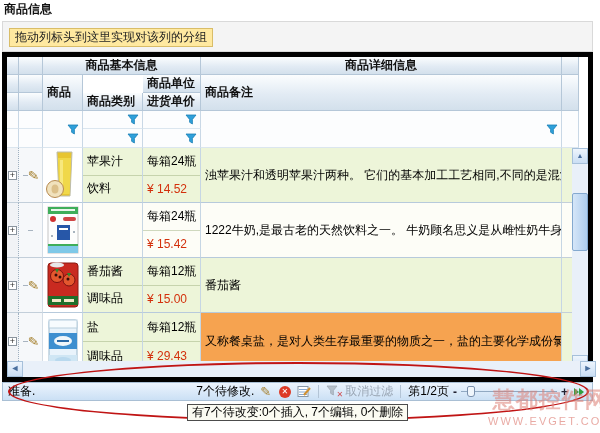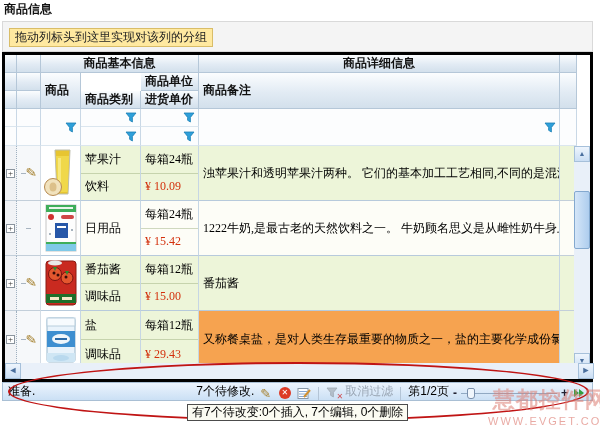--- a/index.html
+++ b/index.html
@@ -7,21 +7,21 @@
   .canvas { position:relative; width:600px; height:433px; background:#fff; overflow:hidden; font-size:12px; color:#000; }
 
   .title { position:absolute; left:4px; top:1px; font-size:12px; font-weight:bold; color:#111; }
 
   .group-panel { position:absolute; left:2px; top:21px; width:591px; height:31px;
     background:#f4f4f4; border:1px solid #d9d9d9; }
   .hint-box { position:absolute; left:6px; top:6px; height:19px; line-height:17px;
     background:#ffe9a0; border:1px solid #d9bd68; padding:0 5px; color:#222; }
 
   .grid { position:absolute; left:2px; top:52px; width:591px; height:330px;
-    border:3px solid #000000; background:#fff;font-family:Liberation Serif, serif; }
+    border:5px solid #000000; background:#fff; }
   .gtable { position:absolute; left:0; top:0; display:grid;
     grid-template-columns:12px 24px 40px 60px 58px 361px 17px;
     grid-template-rows:18px 18px 18px 18px 19px 55px 55px 55px 58px; }
 
   .hc { background:linear-gradient(#fbfdfe,#e2ebf4 55%,#d3e0ec);
     border-right:1px solid #b5c7d8; border-bottom:1px solid #b5c7d8;
     display:flex; align-items:center; padding:0 4px; font-weight:bold; color:#101010; }
   .hc.center { justify-content:center; }
   .fc { background:#fcfdfe; border-right:1px solid #c9d8e6; border-bottom:1px solid #dbe6ef;
     display:flex; align-items:center; justify-content:flex-end; padding:0 3px; }
@@ -57,21 +57,21 @@
     color:#4a6f9e; font-size:7px; text-align:center; line-height:14px; }
   .vscroll .up { top:0; } .vscroll .down { bottom:0; }
   .vthumb { position:absolute; left:0; top:45px; width:16px; height:58px;
     background:linear-gradient(90deg,#d5e6f8,#aecdee); border:1px solid #84a9cf; border-radius:2px; }
   .hscroll { position:absolute; left:0; bottom:16px; width:589px; height:16px; background:#e9f0f9; }
   .hscroll .sbtn { top:0; font-size:9px; line-height:13px; }
   .hscroll .left { left:0; } .hscroll .right { left:auto; right:0; }
 
   .statusbar { position:absolute; left:2px; top:382px; width:591px; height:19px;
     background:linear-gradient(#ecf4fd,#cbe0f5); border:1px solid #a9bfd4;
-    display:flex; align-items:flex-end; padding:0 5px; gap:4px; }
+    display:flex; align-items:center; padding:0 5px; gap:4px; }
   .statusbar .ready { flex:0 0 auto; }
   .statusbar .spacer { flex:1; }
   .sep { width:1px; height:13px; background:#b3c4d6; margin:0 3px; }
   .sicon { display:flex; align-items:center; justify-content:center; width:15px; height:14px; }
   .xbadge { width:12px; height:12px; border-radius:50%; background:#dd3a26; color:#fff;
     font-size:8px; line-height:12px; text-align:center; font-weight:bold; }
   .grayed { color:#9aa6b4; }
   .cancel-filter-wrap { position:relative; width:15px; height:13px; opacity:.75; }
   .cfx { position:absolute; right:-2px; bottom:-1px; color:#cf2020; font-size:8px; font-weight:bold; }
   .slider { position:relative; width:96px; height:13px; }
@@ -173,21 +173,21 @@
           <circle cx="10" cy="39" r="8.5" fill="#f1e2bd" stroke="#b78a50"></circle>
           <ellipse cx="10" cy="39" rx="3.5" ry="4.5" fill="#dcc08a"></ellipse>
         </svg>
       </div>
       <div class="dc split bg-green" style="grid-column:4;grid-row:6">
         <div class="half top">苹果汁</div>
         <div class="half">饮料</div>
       </div>
       <div class="dc split bg-green" style="grid-column:5;grid-row:6">
         <div class="half top">每箱24瓶</div>
-        <div class="half price">¥ 10.09</div>
+        <div class="half price">¥ 14.52</div>
       </div>
       <div class="dc notecell bg-green" style="grid-column:6;grid-row:6">浊苹果汁和透明苹果汁两种。 它们的基本加工工艺相同,不同的是混浊苹果汁采用...</div>
       <div class="filler bg-green" style="grid-column:7;grid-row:6"></div>
 
       <div class="rowhdr" style="grid-column:1;grid-row:7">
         <span class="expbox">+</span>
       </div>
       <div class="indcell" style="grid-column:2;grid-row:7">
         <span class="treedash"></span>
       </div>
@@ -200,21 +200,20 @@
           <rect x="18" y="12" width="13" height="4" fill="#d04646" rx="2"></rect>
           <rect x="12" y="20" width="13" height="15" fill="#2757a8"></rect>
           <rect x="14" y="23" width="9" height="2" fill="#ffffff"></rect>
           <rect x="3" y="41" width="30" height="7" fill="#7fc9e8"></rect>
           <rect x="3" y="39" width="30" height="2" fill="#3fae5a"></rect>
           <circle cx="7" cy="31" r="1" fill="#8a9aa8"></circle>
             <circle cx="29" cy="27" r="1" fill="#8a9aa8"></circle>
         </svg>
       </div>
       <div class="dc split bg-white" style="grid-column:4;grid-row:7">
-        <div class="half">日用品</div>
       </div>
       <div class="dc split bg-white" style="grid-column:5;grid-row:7">
         <div class="half top">每箱24瓶</div>
         <div class="half price">¥ 15.42</div>
       </div>
       <div class="dc notecell bg-white" style="grid-column:6;grid-row:7">1222牛奶,是最古老的天然饮料之一。 牛奶顾名思义是从雌性奶牛身上所挤出来的...</div>
       <div class="filler bg-white" style="grid-column:7;grid-row:7"></div>
 
       <div class="rowhdr" style="grid-column:1;grid-row:8">
         <span class="expbox">+</span>

